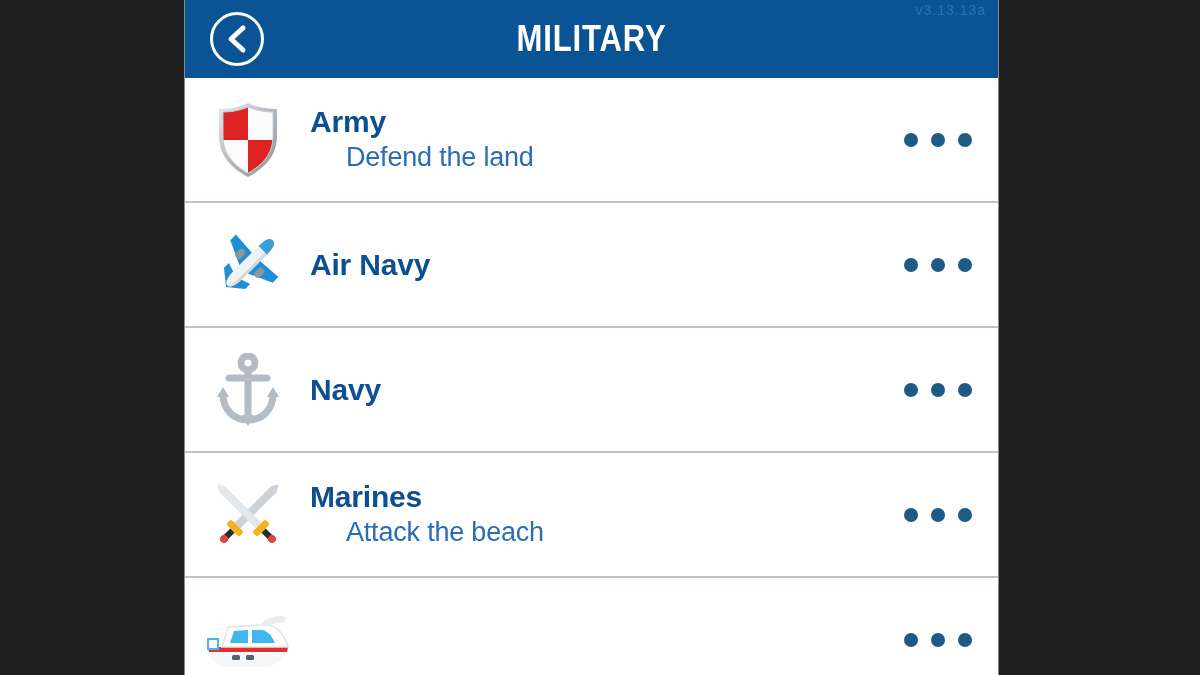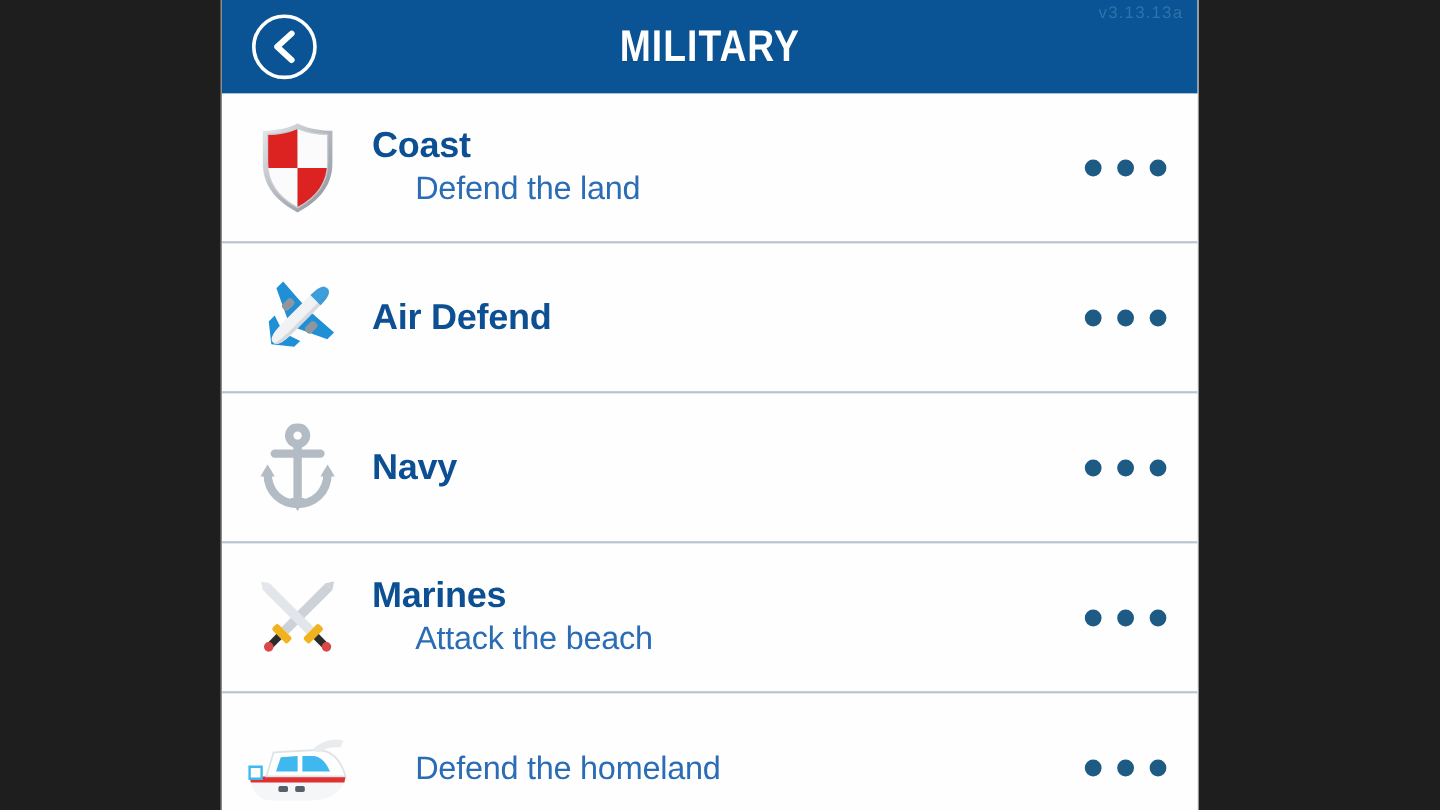--- a/index.html
+++ b/index.html
@@ -160,21 +160,21 @@
             <g clip-path="url(#shClip)">
               <rect x="0" y="0" width="31" height="38" fill="#dd2222"></rect>
               <rect x="31" y="0" width="31" height="38" fill="#fbfbfb"></rect>
               <rect x="0" y="38" width="31" height="38" fill="#fbfbfb"></rect>
               <rect x="31" y="38" width="31" height="38" fill="#dd2222"></rect>
             </g>
             <path d="M31 5 C22 9 12 10 6 10 L6 34 C6 53 18 64 31 71 C44 64 56 53 56 34 L56 10 C50 10 40 9 31 5 Z" fill="none" stroke="#c9ced4" stroke-width="1"></path>
           </svg>
         </div>
         <div class="row-text">
-          <div class="row-title">Coast</div>
+          <div class="row-title">Army</div>
           <div class="row-sub">Defend the land</div>
         </div>
         <div class="row-menu">
           <span class="dot"></span>
           <span class="dot"></span>
           <span class="dot"></span>
         </div>
       </div>
 
       <div class="row">
@@ -190,21 +190,21 @@
               <path d="M10 39 C10 41 18 42 30 42 L62 42 C70 42 74 41 74 39 C74 43 70 45 62 45 L30 45 C18 45 10 44 10 39 Z" fill="#d6dade"></path>
 
               <path d="M60 33 C70 33 74 35 74 39 C74 43 70 45 60 45 Z" fill="#1f8fd6" opacity="0.85"></path>
 
               <rect x="36" y="22" width="11" height="7" rx="3" fill="#8e959c"></rect>
               <rect x="36" y="49" width="11" height="7" rx="3" fill="#8e959c"></rect>
             </g>
           </svg>
         </div>
         <div class="row-text">
-          <div class="row-title">Air Defend</div>
+          <div class="row-title">Air Navy</div>
         </div>
         <div class="row-menu">
           <span class="dot"></span>
           <span class="dot"></span>
           <span class="dot"></span>
         </div>
       </div>
 
       <div class="row">
         <div class="row-icon">
@@ -278,21 +278,20 @@
 
             <path d="M56 16 C64 8 74 6 82 8 L80 14 C72 13 66 15 62 18 Z" fill="#e8ecef"></path>
 
             <path d="M4 30 L14 30 L14 40 L4 40 Z" fill="#ffffff" stroke="#3fb8ef" stroke-width="2"></path>
 
             <rect x="28" y="46" width="8" height="5" rx="1.5" fill="#55606b"></rect>
             <rect x="42" y="46" width="8" height="5" rx="1.5" fill="#55606b"></rect>
           </svg>
         </div>
         <div class="row-text">
-          <div class="row-sub">Defend the homeland</div>
         </div>
         <div class="row-menu">
           <span class="dot"></span>
           <span class="dot"></span>
           <span class="dot"></span>
         </div>
       </div>
 
     </div>
   </div>

